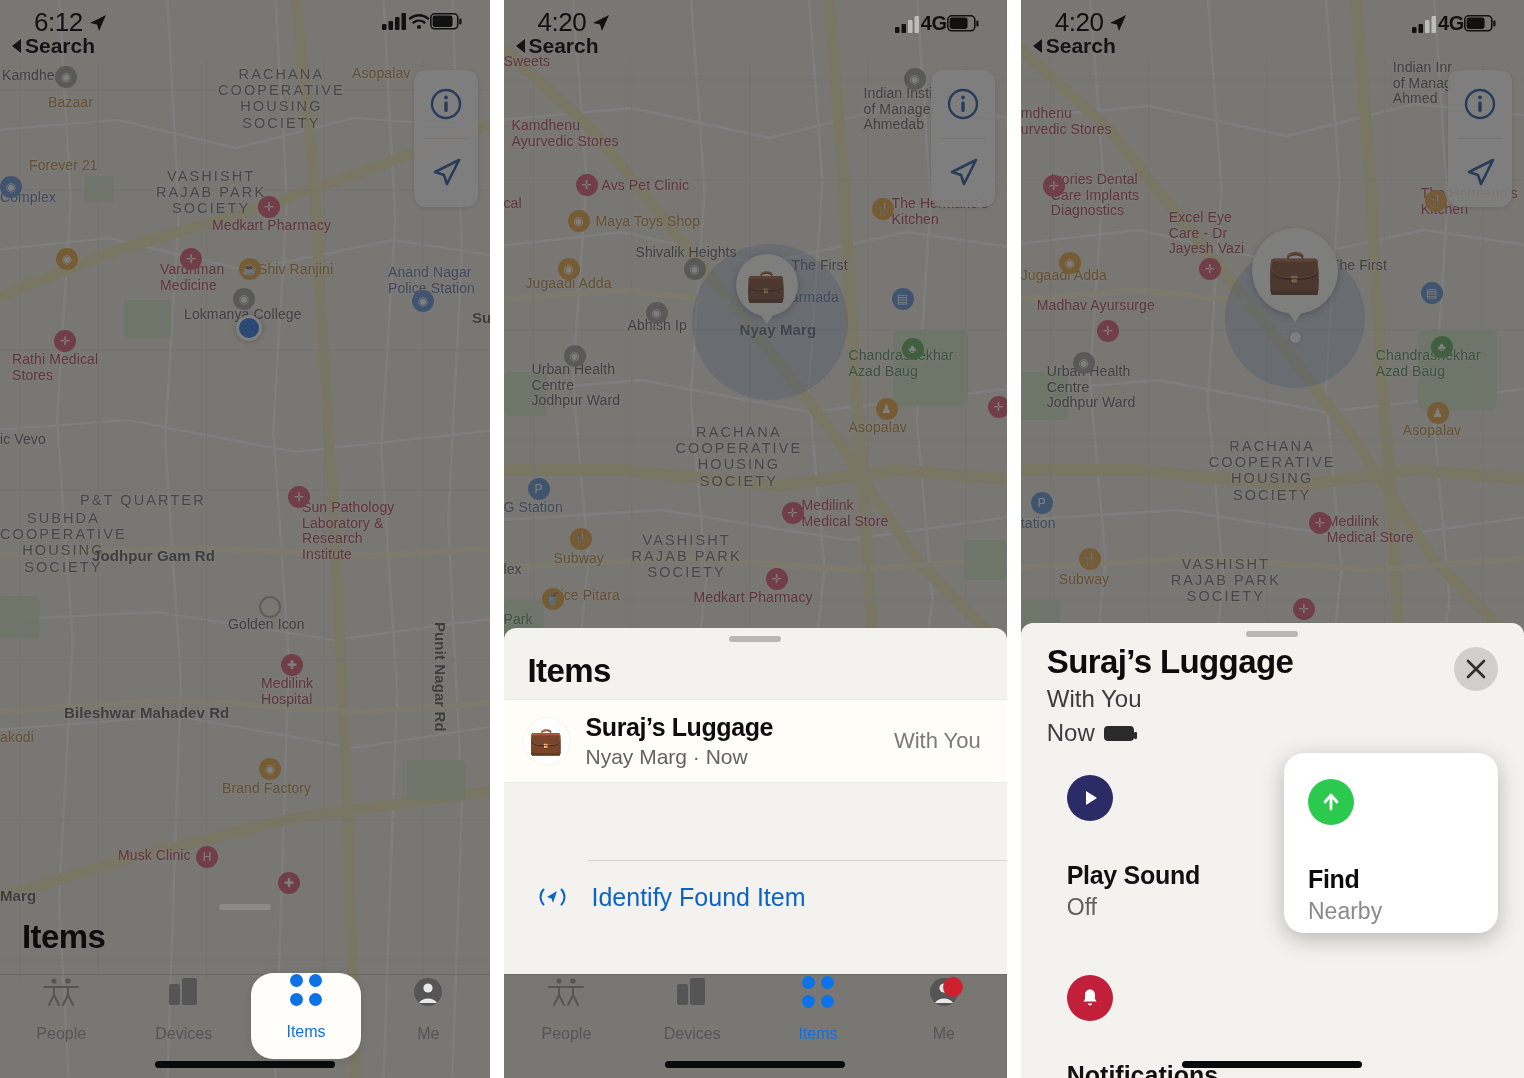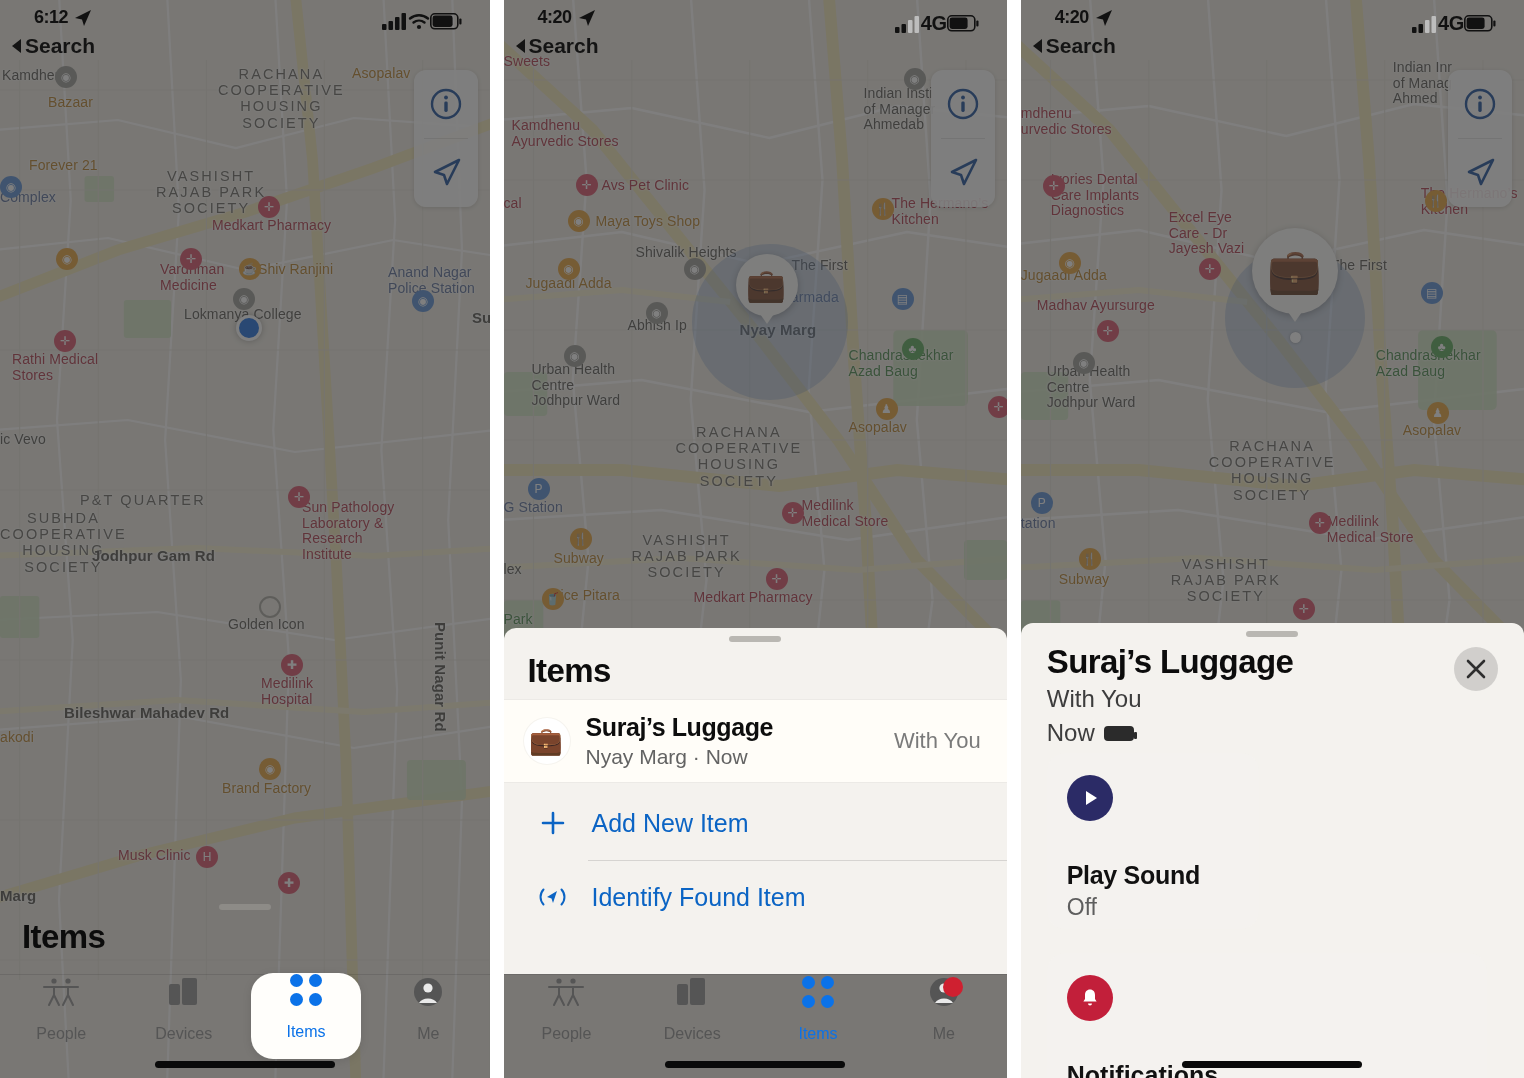--- a/index.html
+++ b/index.html
@@ -38,21 +38,21 @@
   }
 
   
   .statusbar {
     position: absolute; top: 0; left: 0; right: 0;
     height: 58px; z-index: 45;
     color: #111; 
   }
   .sb-time {
     position: absolute; left: 34px; top: 7px;
-    font-size: 18px; font-weight: 700; letter-spacing: -0.5px;
+    font-size: 26px; font-weight: 400; letter-spacing: -0.5px;
     display: flex; align-items: center; gap: 5px;
   }
   .sb-loc-arrow { display: inline-block; }
   .sb-right {
     position: absolute; right: 28px; top: 12px;
     display: flex; align-items: center; 
   }
   .sb-net { font-size: 20px; font-weight: 700; letter-spacing: -0.3px; }
   .back-search {
     position: absolute; left: 12px; top: 34px;
@@ -654,28 +654,20 @@
 
       <div class="hl-row">
         <div class="row-emoji">💼</div>
         <div class="row-texts">
           <div class="row-title">Suraj’s Luggage</div>
           <div class="row-sub">Nyay Marg · Now</div>
         </div>
         <div class="row-right">With You</div>
       </div>
 
-      <div class="link-row" style="top:158px;">
-        <span class="lr-icon">
-          <svg width="28" height="28" viewBox="0 0 28 28">
-            <path d="M14 4 V24 M4 14 H24" stroke="#0b64c4" stroke-width="2.6" stroke-linecap="round"></path>
-          </svg>
-        </span>
-        <span>Add New Item</span>
-      </div>
       <div class="row-divider" style="top:232px;"></div>
       <div class="link-row" style="top:232px;">
         <span class="lr-icon">
           <svg width="30" height="28" viewBox="0 0 30 28">
             <path d="M19 8 L9 14 L13.5 15.4 L15 20 Z" fill="#0b64c4"></path>
             <path d="M5.5 6.5 A11 11 0 0 0 5.5 21.5" fill="none" stroke="#0b64c4" stroke-width="2" stroke-linecap="round"></path>
             <path d="M23.5 6.5 A11 11 0 0 1 23.5 21.5" fill="none" stroke="#0b64c4" stroke-width="2" stroke-linecap="round"></path>
           </svg>
         </span>
         <span>Identify Found Item</span>
@@ -885,20 +877,29 @@
       <div class="act-card" style="left:26px; top:130px;">
         <div class="act-icon" style="background:#2b2b66;">
           <svg width="22" height="22" viewBox="0 0 22 22">
               <path d="M7 4 L18 11 L7 18 Z" fill="#ffffff"></path>
             </svg>
         </div>
         <div class="act-title">Play Sound</div>
         <div class="act-sub">Off</div>
       </div>
 
+      <div class="find-card">
+        <div class="act-icon">
+          <svg width="24" height="24" viewBox="0 0 24 24">
+            <path d="M12 19 V6 M12 5 L6 12 M12 5 L18 12" stroke="#ffffff" stroke-width="2.8" fill="none" stroke-linecap="round" stroke-linejoin="round"></path>
+          </svg>
+        </div>
+        <div class="act-title">Find</div>
+        <div class="act-sub">Nearby</div>
+      </div>
 
       <div class="notif-card">
         <div class="act-icon" style="background:#c21f3a;">
           <svg width="24" height="24" viewBox="0 0 24 24">
             <path d="M12 3.5 C8.8 3.5 7 5.8 7 9 v4 l-1.6 2.6 h13.2 L17 13 V9 c0-3.2-1.8-5.5-5-5.5 z" fill="#ffffff"></path>
             <path d="M10 17.5 a2 2 0 0 0 4 0 z" fill="#ffffff"></path>
           </svg>
         </div>
         <div class="notif-title">Notifications</div>
       </div>

